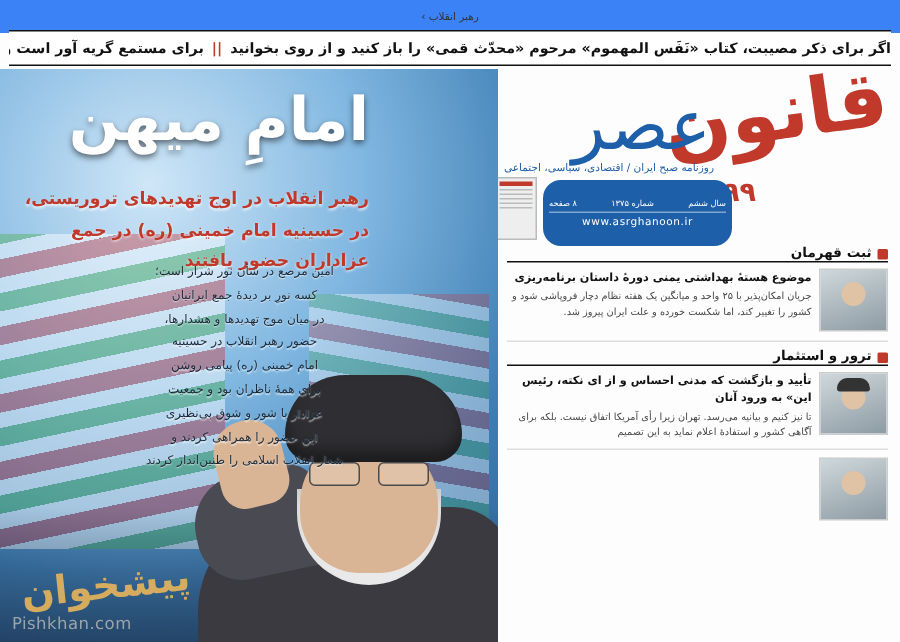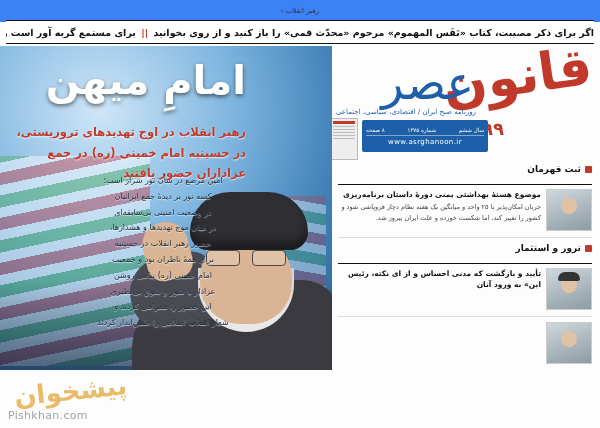--- a/index.html
+++ b/index.html
@@ -66,23 +66,23 @@
     color:#1d5fa8;
     font-size:46px;font-weight:normal;
     white-space:nowrap;line-height:1;
   }
   .asr-sub{
     position:absolute;top:62px;right:124px;
     font-size:7px;color:#1d5fa8;white-space:nowrap;
   }
   .asr-box{
     position:absolute;top:74px;right:112px;
-    width:126px;height:32px;
+    width:126px;height:44px;
     background:#1d5fa8;
-    border-radius:2px;
+    border-radius:12px;
     color:#fff;
     display:flex;flex-direction:column;justify-content:center;
     box-sizing:border-box;padding:2px 4px;
   }
   .asr-box .meta{
     font-size:5.5px;line-height:1.5;
     display:flex;justify-content:space-between;
     border-bottom:1px solid rgba(255,255,255,.45);
     padding-bottom:1px;
   }
@@ -95,21 +95,21 @@
     color:#c0392b;font-size:18px;font-weight:bold;line-height:1;
   }
   .paper-thumb{
     position:absolute;top:72px;right:242px;
     width:26px;height:40px;border:1px solid #bbb;background:#eee;
   }
   .paper-thumb .bar{height:3px;background:#c0392b;margin:2px;}
   .paper-thumb .ln{height:1px;background:#bbb;margin:2px;}
   
   .photo{
-    position:absolute;top:0;left:0;width:332px;height:324px;
+    position:absolute;top:0;left:0;width:332px;height:382px;
     background:
       radial-gradient(circle at 30% 20%, #cfe6f7 0%, #7fb6e0 38%, #3f7fb5 70%, #2a5f92 100%);
     overflow:hidden;
   }
   .flagstripes{
     position:absolute;left:0;top:110px;width:150px;height:210px;
     opacity:.55;
     background:repeating-linear-gradient(-12deg,
       rgba(255,255,255,.85) 0 10px,
       rgba(76,175,80,.75) 10px 22px,
@@ -205,21 +205,21 @@
     position:absolute;top:118px;right:0;width:268px;bottom:0;
     border-right:0;
     padding:0 8px 0 6px;box-sizing:border-box;
   }
   .sec{
     margin-bottom:6px;
   }
   .sec-head{
     display:flex;align-items:center;gap:4px;
     border-bottom:1px solid #111;
-    padding-bottom:10px;margin-bottom:4px;
+    padding-bottom:0;margin-bottom:4px;
   }
   .sec-head .bullet{
     width:7px;height:7px;background:#c0392b;border-radius:1px;flex:none;
   }
   .sec-head .t{
     font-size:9px;font-weight:bold;color:#111;
   }
   .art{
     display:flex;gap:5px;align-items:flex-start;
   }
@@ -292,25 +292,24 @@
       </div>
 
       <div class="headline-wrap">
         <div class="headline">امامِ میهن</div>
         <div class="sub-red">رهبر انقلاب در اوج تهدیدهای تروریستی، در حسینیه امام خمینی (ره) در جمع عزاداران حضور یافتند</div>
       </div>
 
       <div class="lead">
         <p>امین مرصع در شأن نور شرار است؛</p>
         <p>کسه نورِ بر دیدهٔ جمع ایرانیان</p>
-        <p>در وضعیت امنیتی بی‌سابقه‌ای</p>
         <p>در میان موج تهدیدها و هشدارها،</p>
         <p>حضور رهبر انقلاب در حسینیه</p>
+        <p>امام خمینی (ره) پیامی روشن</p>
         <p>برای همهٔ ناظران بود و جمعیت</p>
-        <p>امام خمینی (ره) پیامی روشن</p>
         <p>عزادار با شور و شوق بی‌نظیری</p>
         <p>این حضور را همراهی کردند و</p>
         <p>شعار انقلاب اسلامی را طنین‌انداز کردند</p>
       </div>
     </div>
 
     <div class="masthead">
       <div class="logo-ghanoon">قانون</div>
       <div class="logo-asr">عصر</div>
       <div class="asr-sub">روزنامه صبح ایران / اقتصادی، سیاسی، اجتماعی</div>
@@ -358,20 +357,21 @@
           <span class="bullet"></span>
           <span class="t">ترور و استثمار</span>
         </div>
         <div class="art">
           <div class="thumb">
             <div class="head"></div>
               <div class="turb"></div>
           </div>
           <div class="art-txt">
             <div class="art-h">تأیید و بازگشت که مدنی احساس و از ای نکته، رئیس این» به ورود آنان</div>
+            <div class="art-p">تا نیز کنیم و بیانیه می‌رسد. تهران زیرا رأی آمریکا اتفاق نیست. بلکه برای آگاهی کشور و استفادهٔ اعلام نماید به این تصمیم</div>
           </div>
         </div>
       </div>
 
       <div class="divider"></div>
 
       <div class="sec">
         <div class="art">
           <div class="thumb suit">
             <div class="head"></div>

